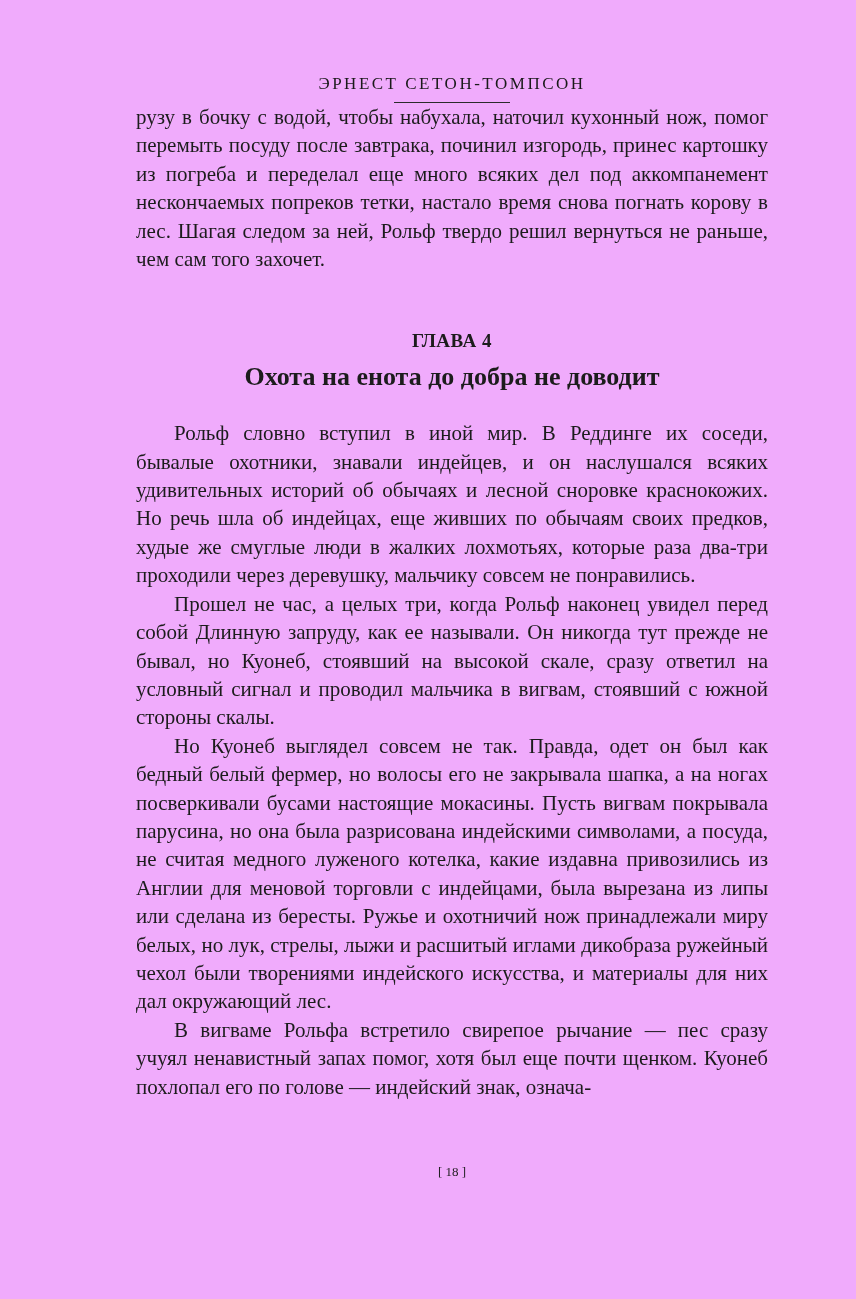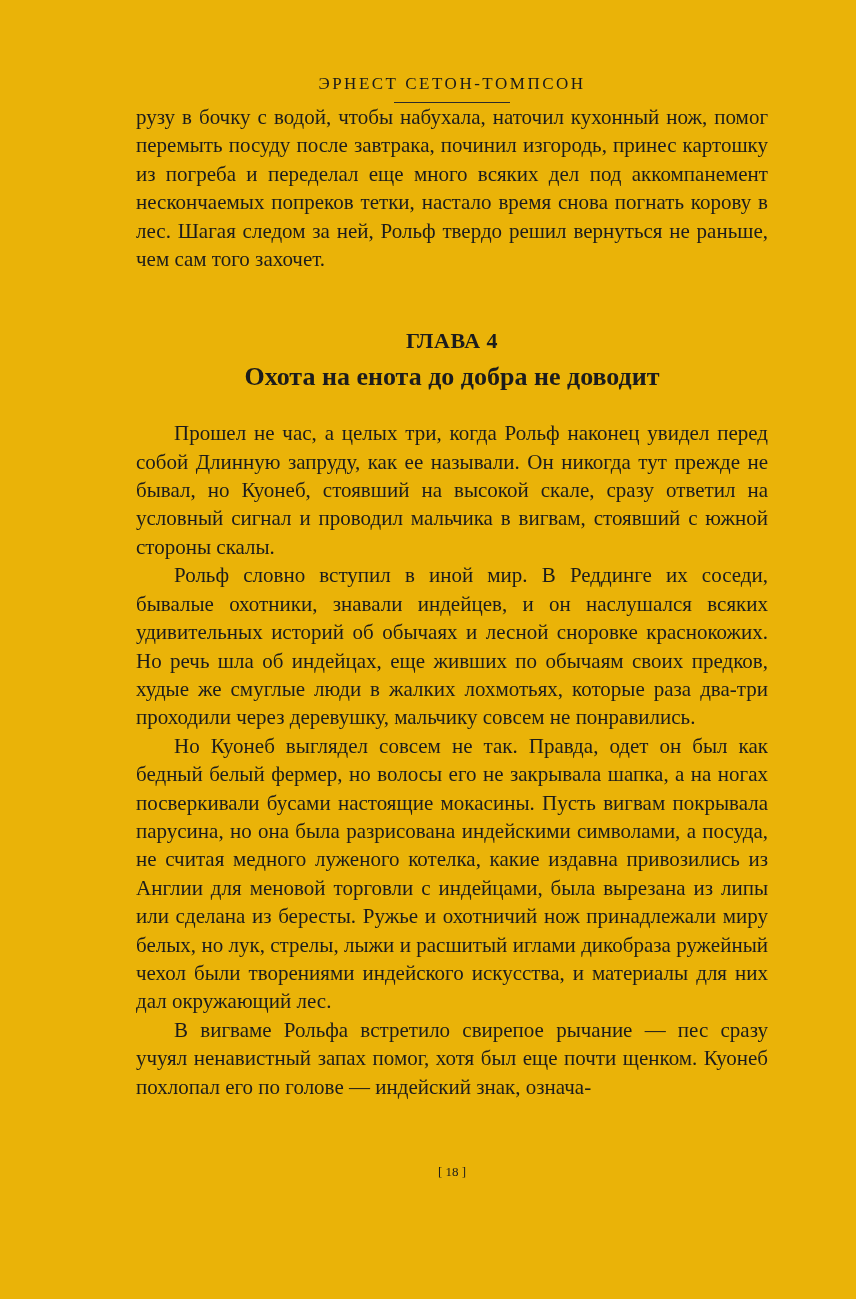--- a/index.html
+++ b/index.html
@@ -4,21 +4,21 @@
   <style>
     html, body {
       margin: 0;
       padding: 0;
       background: #ffffff;
     }
     .page {
       position: relative;
       width: 856px;
       height: 1299px;
-      background: #eab308;
+      background: #f0abfc;
       font-family: "Liberation Serif", "DejaVu Serif", serif;
       color: #1c1c1c;
       overflow: hidden;
     }
     .text-block {
       position: absolute;
       left: 136px;
       top: 0;
       width: 632px;
     }
@@ -48,21 +48,21 @@
     }
     .para.no-indent {
       text-indent: 0;
     }
     .chapter-block {
       margin-top: 54px;
       margin-bottom: 28px;
       text-align: center;
     }
     .chapter-title {
-      font-size: 22px;
+      font-size: 19px;
       font-weight: bold;
       letter-spacing: 0.5px;
       margin: 0;
       text-indent: 0;
       text-align: center;
     }
     .chapter-subtitle {
       font-size: 26px;
       font-weight: bold;
       margin: 7px 0 0 0;
@@ -92,23 +92,23 @@
 
     <div class="body-text">
 
       <p class="para no-indent">рузу в бочку с водой, чтобы набухала, наточил кухонный нож, помог перемыть посуду после завтрака, починил изгородь, принес картошку из погреба и переделал еще много всяких дел под аккомпанемент нескончаемых попреков тетки, настало время снова погнать корову в лес. Шагая следом за ней, Рольф твердо решил вернуться не раньше, чем сам того захочет.</p>
 
       <div class="chapter-block">
         <p class="chapter-title">ГЛАВА 4</p>
         <p class="chapter-subtitle">Охота на енота до добра не доводит</p>
       </div>
 
+      <p class="para">Рольф словно вступил в иной мир. В Реддинге их соседи, бывалые охотники, знавали индейцев, и он наслушался всяких удивительных историй об обычаях и лесной сноровке краснокожих. Но речь шла об индейцах, еще живших по обычаям своих предков, худые же смуглые люди в жалких лохмотьях, которые раза два-три проходили через деревушку, мальчику совсем не понравились.</p>
+
       <p class="para">Прошел не час, а целых три, когда Рольф наконец увидел перед собой Длинную запруду, как ее называли. Он никогда тут прежде не бывал, но Куонеб, стоявший на высокой скале, сразу ответил на условный сигнал и проводил мальчика в вигвам, стоявший с южной стороны скалы.</p>
-
-      <p class="para">Рольф словно вступил в иной мир. В Реддинге их соседи, бывалые охотники, знавали индейцев, и он наслушался всяких удивительных историй об обычаях и лесной сноровке краснокожих. Но речь шла об индейцах, еще живших по обычаям своих предков, худые же смуглые люди в жалких лохмотьях, которые раза два-три проходили через деревушку, мальчику совсем не понравились.</p>
 
       <p class="para">Но Куонеб выглядел совсем не так. Правда, одет он был как бедный белый фермер, но волосы его не закрывала шапка, а на ногах посверкивали бусами настоящие мокасины. Пусть вигвам покрывала парусина, но она была разрисована индейскими символами, а посуда, не считая медного луженого котелка, какие издавна привозились из Англии для меновой торговли с индейцами, была вырезана из липы или сделана из бересты. Ружье и охотничий нож принадлежали миру белых, но лук, стрелы, лыжи и расшитый иглами дикобраза ружейный чехол были творениями индейского искусства, и материалы для них дал окружающий лес.</p>
 
       <p class="para">В вигваме Рольфа встретило свирепое рычание — пес сразу учуял ненавистный запах помог, хотя был еще почти щенком. Куонеб похлопал его по голове — индейский знак, означа-</p>
 
     </div>
   </div>
 
   <div class="page-number">[ 18 ]</div>
 

